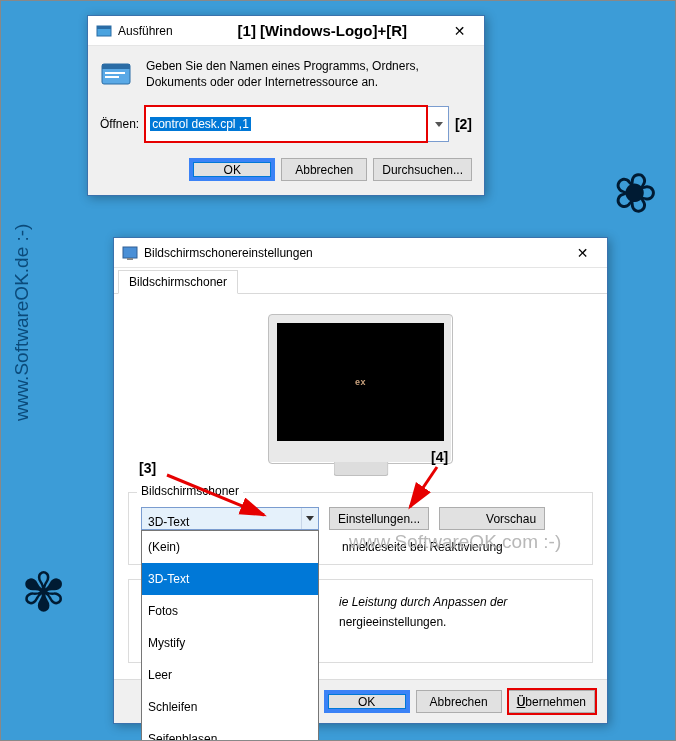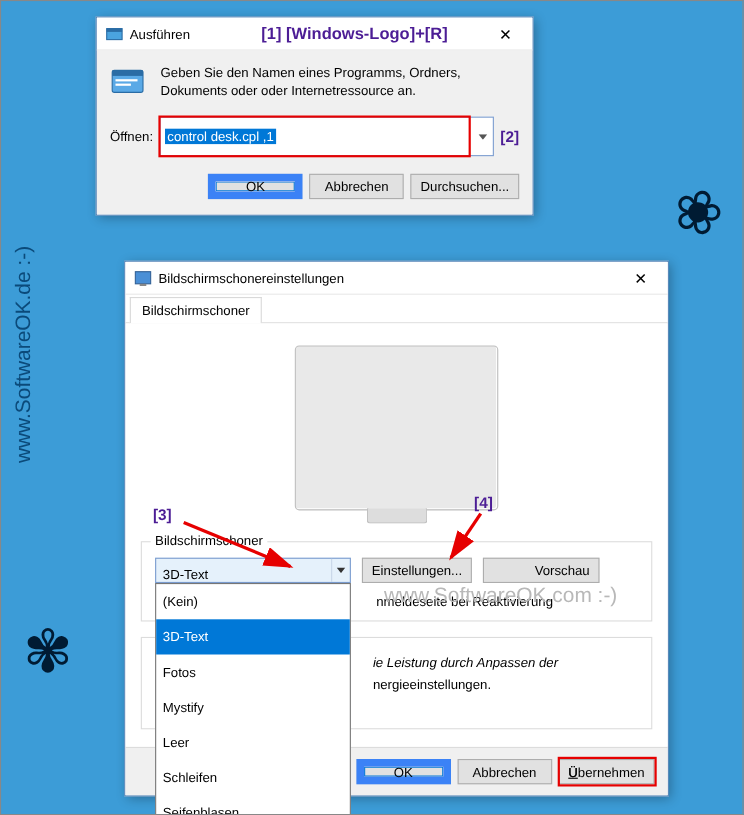--- a/index.html
+++ b/index.html
@@ -76,22 +76,22 @@
     position:absolute; left:-2px; top:-2px; right:20px; bottom:-2px;
     border:2px solid #e60000; pointer-events:none;
   }
   .btnrow { display:flex; justify-content:flex-end; gap:6px; margin-top:16px; }
   .btn {
     min-width:86px; height:23px;
     background:#e1e1e1; border:1px solid #adadad;
     font-size:12px; display:flex; align-items:center; justify-content:center;
     padding: 0 8px;
   }
-  .btn.focus { border:7px solid #3b82f6; box-shadow: inset 0 0 0 1px #0078d7; }
-  .annot { position:absolute; color:#4c1d95; font-weight:700; font-size:14px; font-family: Verdana, sans-serif; }
+  .btn.focus { border:4px solid #3b82f6; box-shadow: inset 0 0 0 1px #0078d7; }
+  .annot { position:absolute; color:#000000; font-weight:700; font-size:14px; font-family: Verdana, sans-serif; }
   .annot.big { font-size:15px; }
   
   .tabstrip { height:26px; display:flex; align-items:flex-end; padding-left:4px; background:#fff; border-bottom:1px solid #d9d9d9; }
   .tab { height:24px; padding:0 10px; font-size:12px; border:1px solid #d9d9d9; border-bottom:1px solid #fff; background:#fff; display:flex; align-items:center; position:relative; top:1px; }
   .settings-body { background:#fff; padding:10px 14px 16px 14px; min-height:380px; }
   .monitor-wrap { display:flex; justify-content:center; margin-top:10px; }
   .monitor {
     width:185px; height:150px; background:#e9e9e9;
     border:1px solid #bfbfbf; border-radius:4px;
     padding:8px; position:relative;
@@ -188,20 +188,23 @@
     <span class="close">✕</span>
   </div>
   <div class="tabstrip">
     <div class="tab">Bildschirmschoner</div>
   </div>
   <div class="settings-body">
     <div class="watermark-h">www.SoftwareOK.com :-)</div>
 
     <div class="monitor-wrap">
       <div class="monitor">
+        <div class="screen">
+          <span class="screen-text">ex</span>
+        </div>
         <div class="stand"></div>
       </div>
     </div>
 
     <div class="groupbox">
       <span class="legend">Bildschirmschoner</span>
       <div class="selrow">
         <div class="selcombo">
           <span class="val">3D-Text</span>
           <div class="caret">

